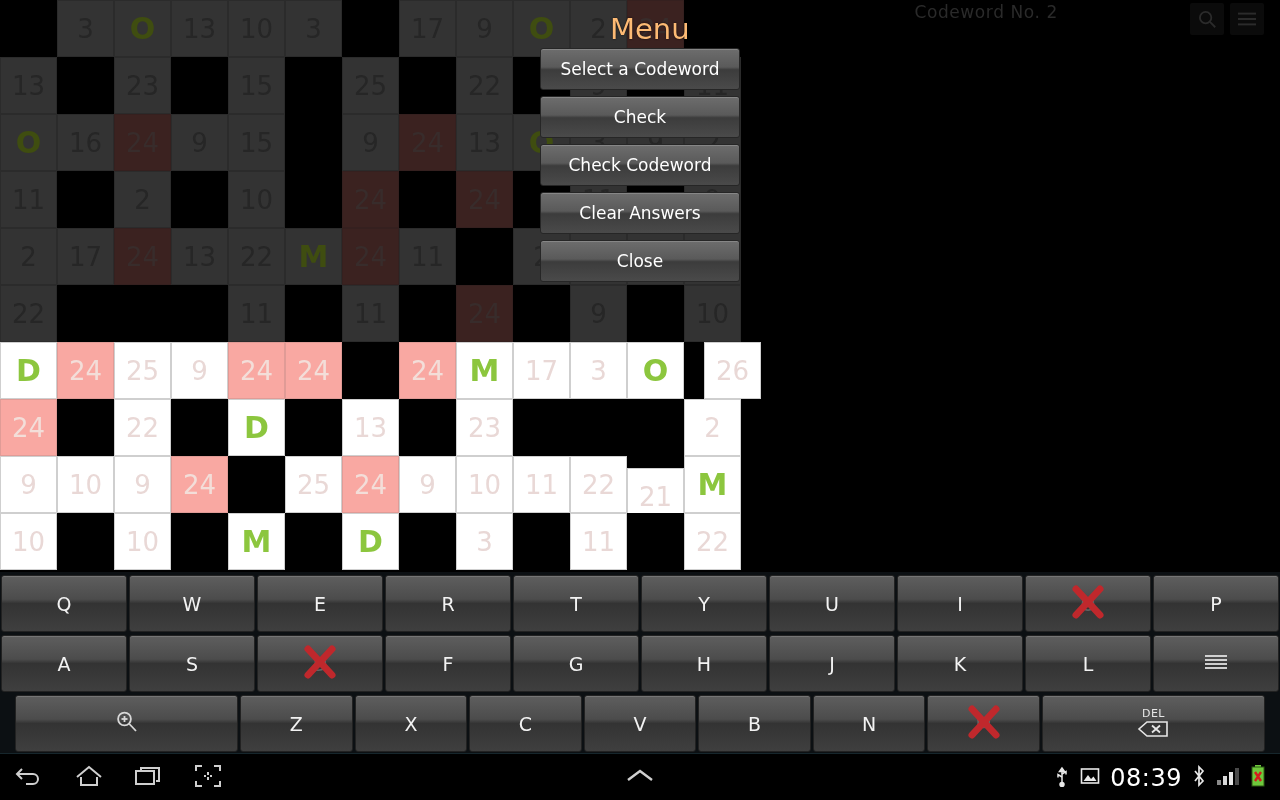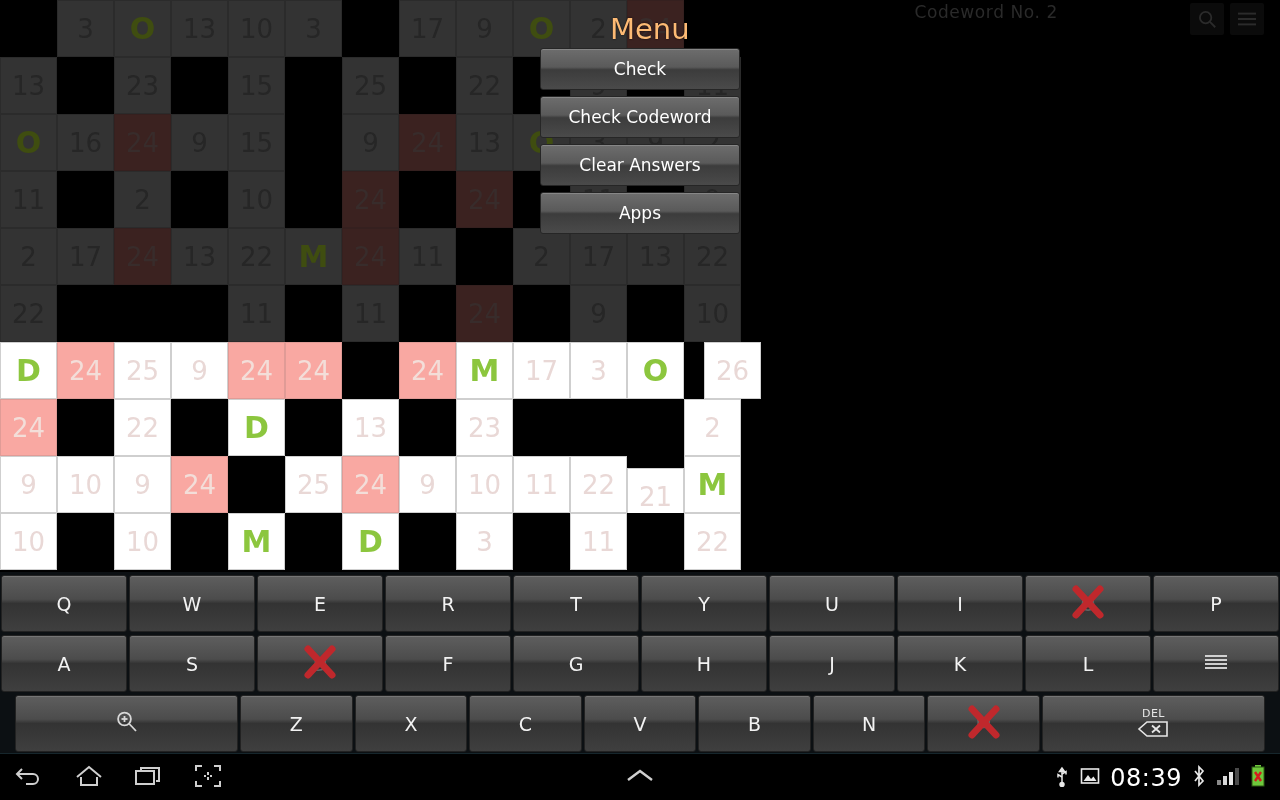--- a/index.html
+++ b/index.html
@@ -455,30 +455,33 @@
       </div>
       <div class="cell block" style="left: 627px; top: 513px;"></div>
       <div class="cell white" style="left: 684px; top: 513px;">
         <span class="num">22</span>
       </div>
     </div>
 
   <div class="menu-label">Menu</div>
   <div class="menu-panel" id="menu-panel">
       <div class="menu-item">
+        <span>Select a Codeword</span>
+      </div>
+      <div class="menu-item">
         <span>Check</span>
       </div>
       <div class="menu-item">
         <span>Check Codeword</span>
       </div>
       <div class="menu-item">
         <span>Clear Answers</span>
       </div>
       <div class="menu-item">
-        <span>Apps</span>
+        <span>Close</span>
       </div>
     </div>
 
   <div class="keyboard">
     <div class="krow r1" id="krow1">
         <div class="key">
           <span>Q</span>
         </div>
         <div class="key">
           <span>W</span>

